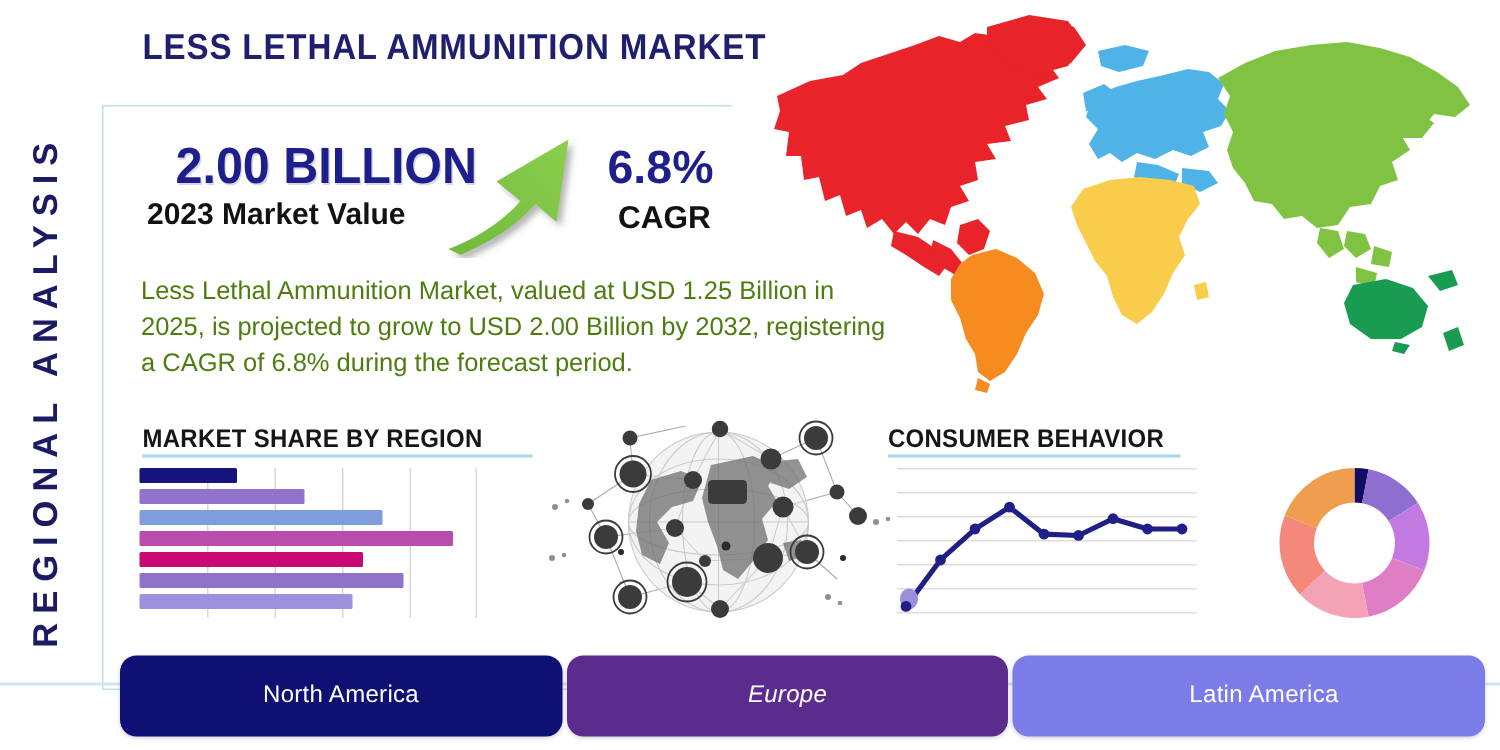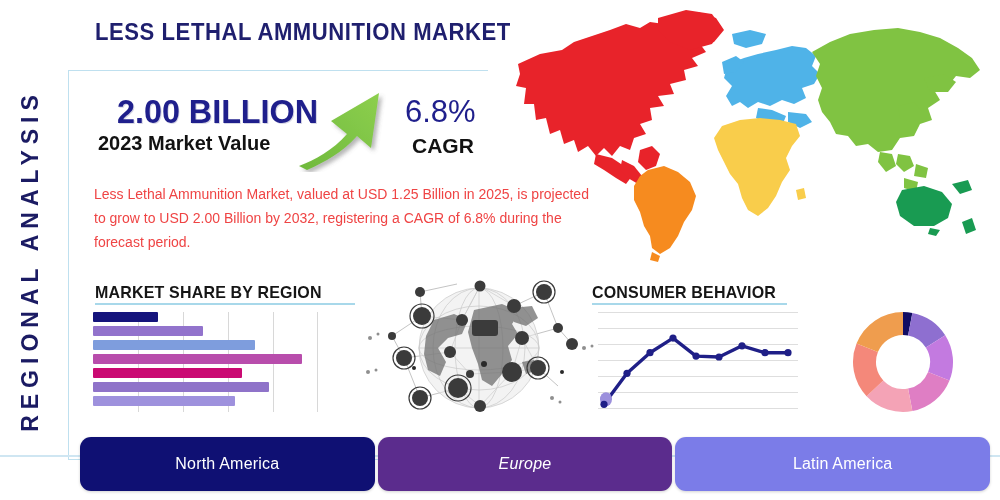--- a/index.html
+++ b/index.html
@@ -55,35 +55,35 @@
     white-space:nowrap;
     text-shadow:1px 1px 0 rgba(140,140,180,.35);
   }
   .hero-sub{
     position:absolute;left:3px;top:40px;
     font-size:20px;font-weight:700;color:#121212;
     white-space:nowrap;
   }
   .hero-cagr{
     position:absolute;left:310px;top:2px;
-    font-size:31px;font-weight:400;color:#1f1f8c;
+    font-size:31px;font-weight:700;color:#1f1f8c;
     font-family:"Liberation Sans Narrow","Liberation Sans",sans-serif;
     white-space:nowrap;
   }
   .hero-cagr-sub{
     position:absolute;left:317px;top:42px;
     font-size:21px;font-weight:700;color:#121212;
     white-space:nowrap;
   }
   .arrow-wrap{position:absolute;left:200px;top:-2px;width:110px;height:82px;}
 
   
   .desc{
     position:absolute;left:94px;top:182px;width:508px;
-    font-size:14px;line-height:24px;color:#ef4444;
+    font-size:17px;line-height:24px;color:#4d7c0f;
   }
 
   
   .worldmap{position:absolute;left:500px;top:4px;width:500px;height:262px;}
 
   
   .sec-head{
     position:absolute;
     font-size:17px;font-weight:700;color:#161616;letter-spacing:.2px;
     font-family:"Liberation Sans Narrow","Liberation Sans",sans-serif;

